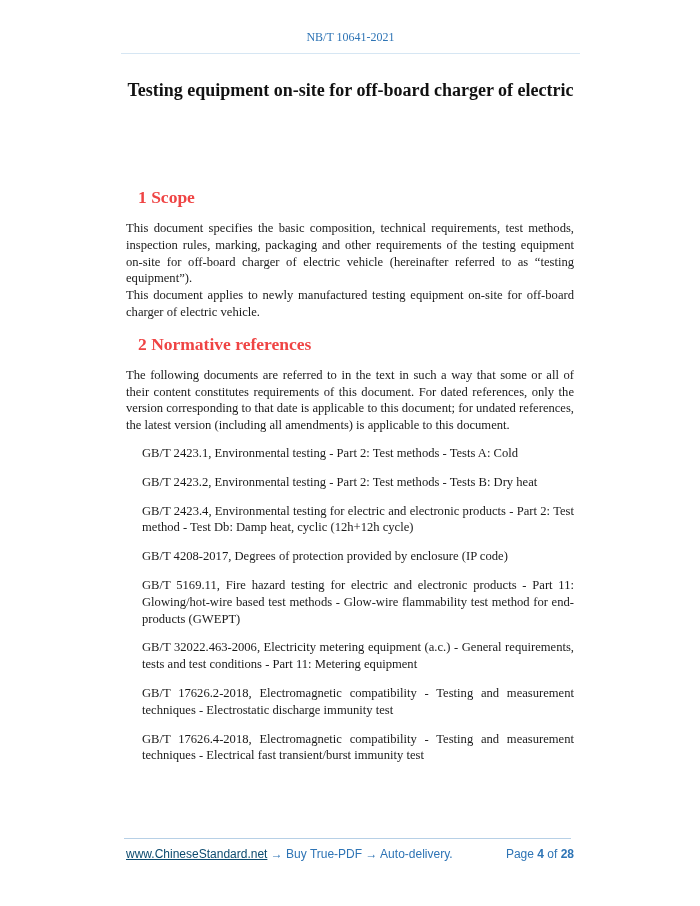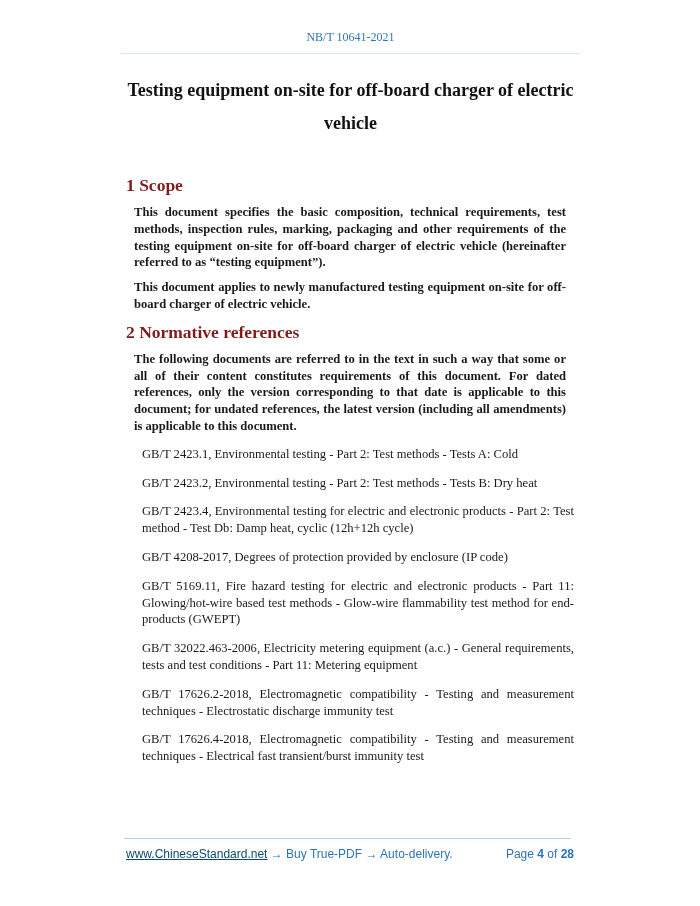--- a/index.html
+++ b/index.html
@@ -54,29 +54,28 @@
       position: absolute;
       left: 126px;
       top: 174px;
       width: 448px;
       font-size: 12.6px;
       line-height: 16.8px;
     }
     h2.section {
       font-size: 17.5px;
       font-weight: bold;
-      margin: 0;
-      color: #7f1d1d;
+      margin: 12px;
+      color: #ef4444;
       line-height: 22px;
       font-family: Liberation Serif, serif;
     }
     p.body {
-      margin: 8px;
+      margin: 0;
       text-align: justify;
-      font-weight: bold;
     }
     .sec1-h { margin-top: 0; }
     .sec1-p1 { margin-top: 18px; }
     .sec1-p2 { margin-top: 11px; }
     .sec2-h { margin-top: 17px; }
     .sec2-p1 { margin-top: 18px; }
     .refs { margin: 11px 0 0 0; padding: 0 0 0 16px; list-style: none; }
     .refs li {
       text-align: justify;
       margin: 0 0 12px 0;
@@ -109,21 +108,20 @@
 </head>
 <body>
 
 <div class="page">
 
   <div class="header">NB/T 10641-2021</div>
   <div class="header-rule"></div>
 
   <div class="doc-title">
     <div>Testing equipment on-site for off-board charger of electric</div>
-    <div>vehicle</div>
   </div>
 
   <div class="content">
 
     <h2 class="section sec1-h">1 Scope</h2>
     <p class="body sec1-p1">This document specifies the basic composition, technical requirements, test methods, inspection rules, marking, packaging and other requirements of the testing equipment on-site for off-board charger of electric vehicle (hereinafter referred to as “testing equipment”).</p>
     <p class="body sec1-p2">This document applies to newly manufactured testing equipment on-site for off-board charger of electric vehicle.</p>
 
     <h2 class="section sec2-h">2 Normative references</h2>
     <p class="body sec2-p1">The following documents are referred to in the text in such a way that some or all of their content constitutes requirements of this document. For dated references, only the version corresponding to that date is applicable to this document; for undated references, the latest version (including all amendments) is applicable to this document.</p>

